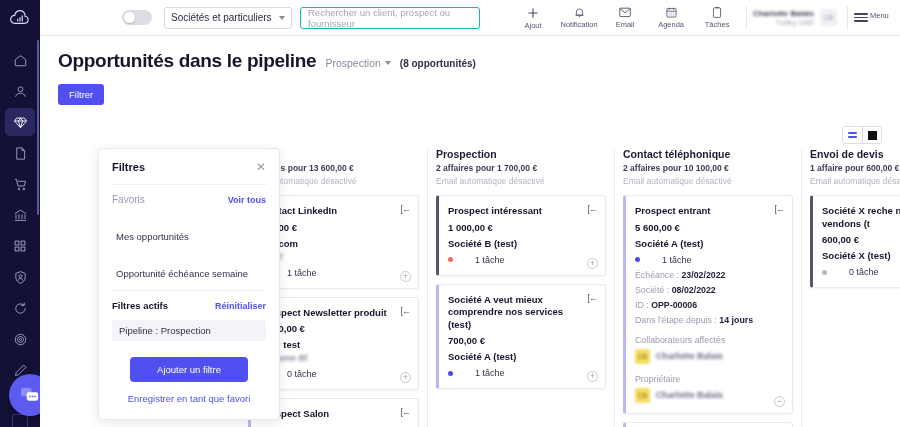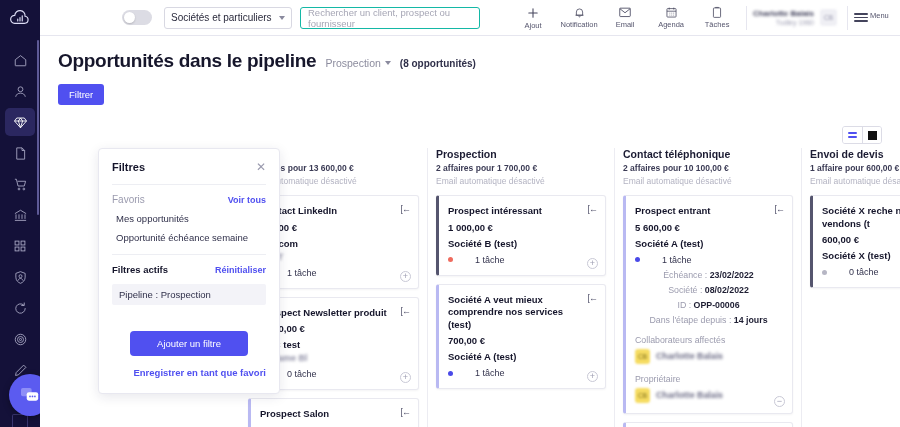--- a/index.html
+++ b/index.html
@@ -176,21 +176,21 @@
   .move-icon {
     position:absolute; right:8px; top:8px;
     font-size:9px; color:#55556e; letter-spacing:-1px;
   }
   .expand-icon {
     position:absolute; right:7px; bottom:6px;
     width:11px;height:11px;border-radius:50%;
     border:1px solid #c9c9d6; color:#a0a0b4;
     font-size:9px; line-height:9px; text-align:center;
   }
-  .detail-row { font-size:8.8px; color:#9b9bae; margin-top:5px;text-align:center; }
+  .detail-row { font-size:8.8px; color:#9b9bae; margin-top:5px; }
   .detail-row b { color:#1e1e33; font-weight:bold; }
   .detail-label { font-size:8.8px; color:#9b9bae; margin-top:10px; }
   .person-row { display:flex; align-items:center; gap:6px; margin-top:4px; }
   .person-badge {
     width:15px;height:15px;border-radius:3px;background:#f6dc62;
     display:flex;align-items:center;justify-content:center;
     font-size:6.5px; color:#7a6a18; filter:blur(1px);
   }
   .person-name { font-size:8.8px; font-weight:bold; color:#6c6c86; filter:blur(1.7px);}
 
@@ -206,34 +206,34 @@
     z-index:5;
   }
   .fp-head { display:flex; align-items:center; justify-content:space-between; }
   .fp-title{ font-size:11px; font-weight:bold; color:#15152b;}
   .fp-x { font-size:12px; color:#9a9aae; line-height:1;}
   .fp-rule{ height:1px;background:#edeef3; margin:11px 0 9px 0;}
   .fp-sec-head{ display:flex; align-items:center; justify-content:space-between;}
   .fp-sec-label{ font-size:10px; color:#9a9aae;}
   .fp-sec-label.strong{ font-size:9.5px; color:#15152b; font-weight:bold;}
   .fp-link{ font-size:9px; color:#5050f0; font-weight:bold;}
-  .fp-item{ font-size:9.5px; color:#30304a; margin-top:8px; padding-left:4px;}
+  .fp-item{ font-size:9.5px; color:#30304a; margin-top:26px; padding-left:4px;}
   .fp-chip{
     margin-top:9px; background:#f3f3f8; border-radius:2px;
     font-size:9.5px; color:#30304a; padding:5px 7px;
   }
   .fp-add{
-    display:block; margin:26px auto 0 auto;
+    display:block; margin:16px auto 0 auto;
     background:#5050f0; color:#fff;
     font-size:9.5px; padding:7px 0; width:118px; text-align:center;
     border-radius:4px;
   }
   .fp-fav{
-    display:block; text-align:right; margin-top:11px;
-    font-size:9.5px; color:#5050f0; font-weight:bold;
+    display:block; text-align:center; margin-top:11px;
+    font-size:9.5px; color:#5050f0; font-weight:normal;
   }
 </style>
 </head>
 <body>
 
 <div class="app">
 
   <div class="rail">
     <div class="rail-logo">
       <svg width="22" height="18" viewBox="0 0 24 20" fill="none" stroke="#dcdcf5" stroke-width="1.3">

